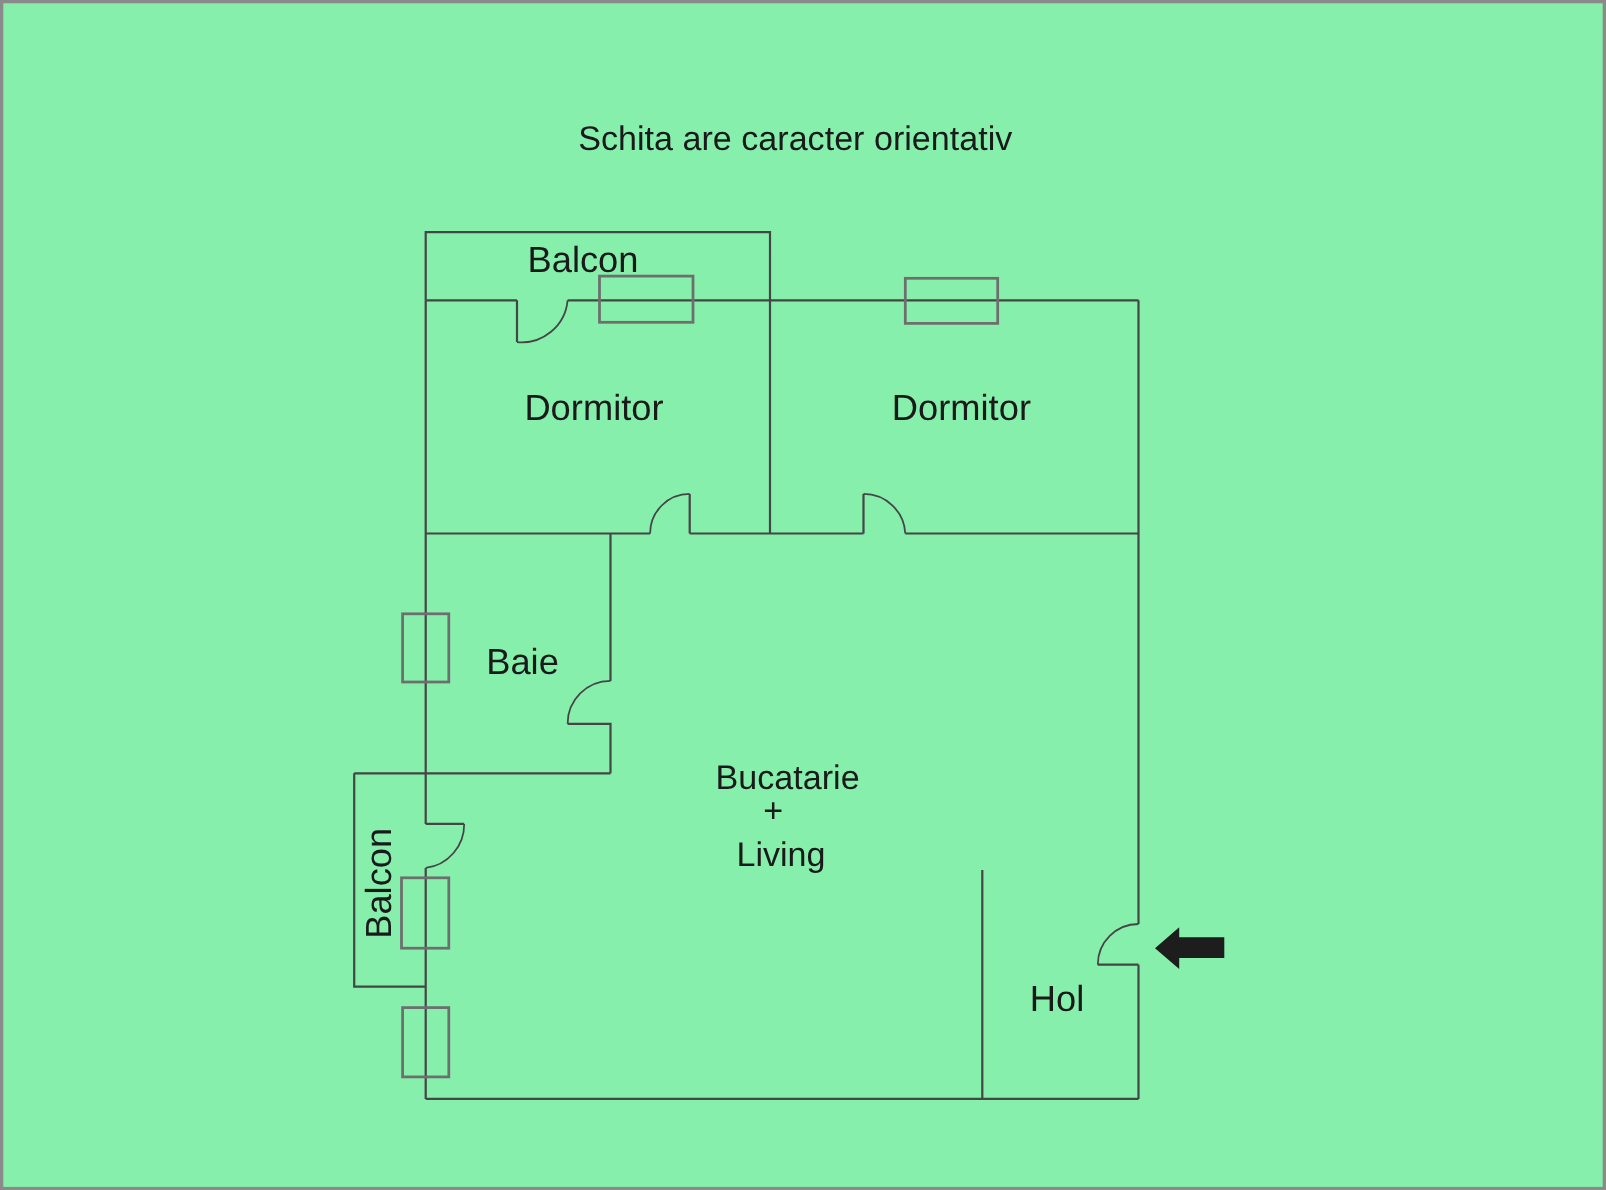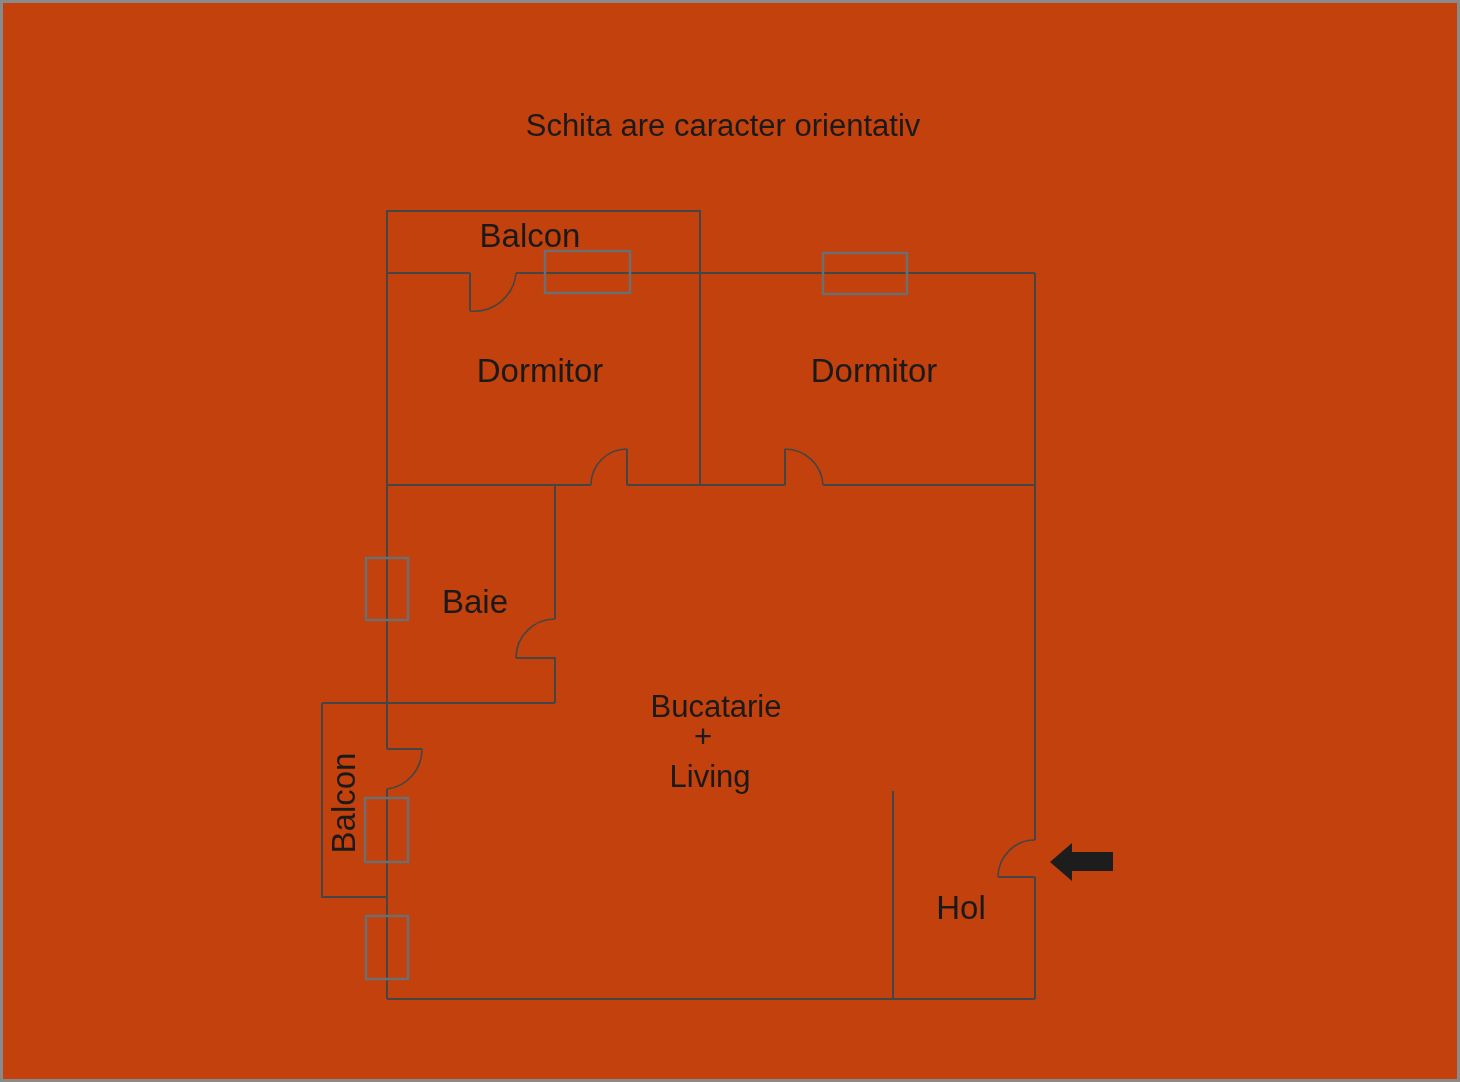--- a/index.html
+++ b/index.html
@@ -5,21 +5,21 @@
   html, body {
     margin: 0;
     padding: 0;
     background: #ffffff;
     font-family: "Liberation Sans", "DejaVu Sans", sans-serif;
   }
   .page {
     position: relative;
     width: 1460px;
     height: 1082px;
-    background: #c2410c;
+    background: #86efac;
     box-sizing: border-box;
     border: 3px solid #8a8a8a;
     overflow: hidden;
     text-decoration: underline;
   }
   svg.plan {
     position: absolute;
     left: 0;
     top: 0;
     width: 1460px;

